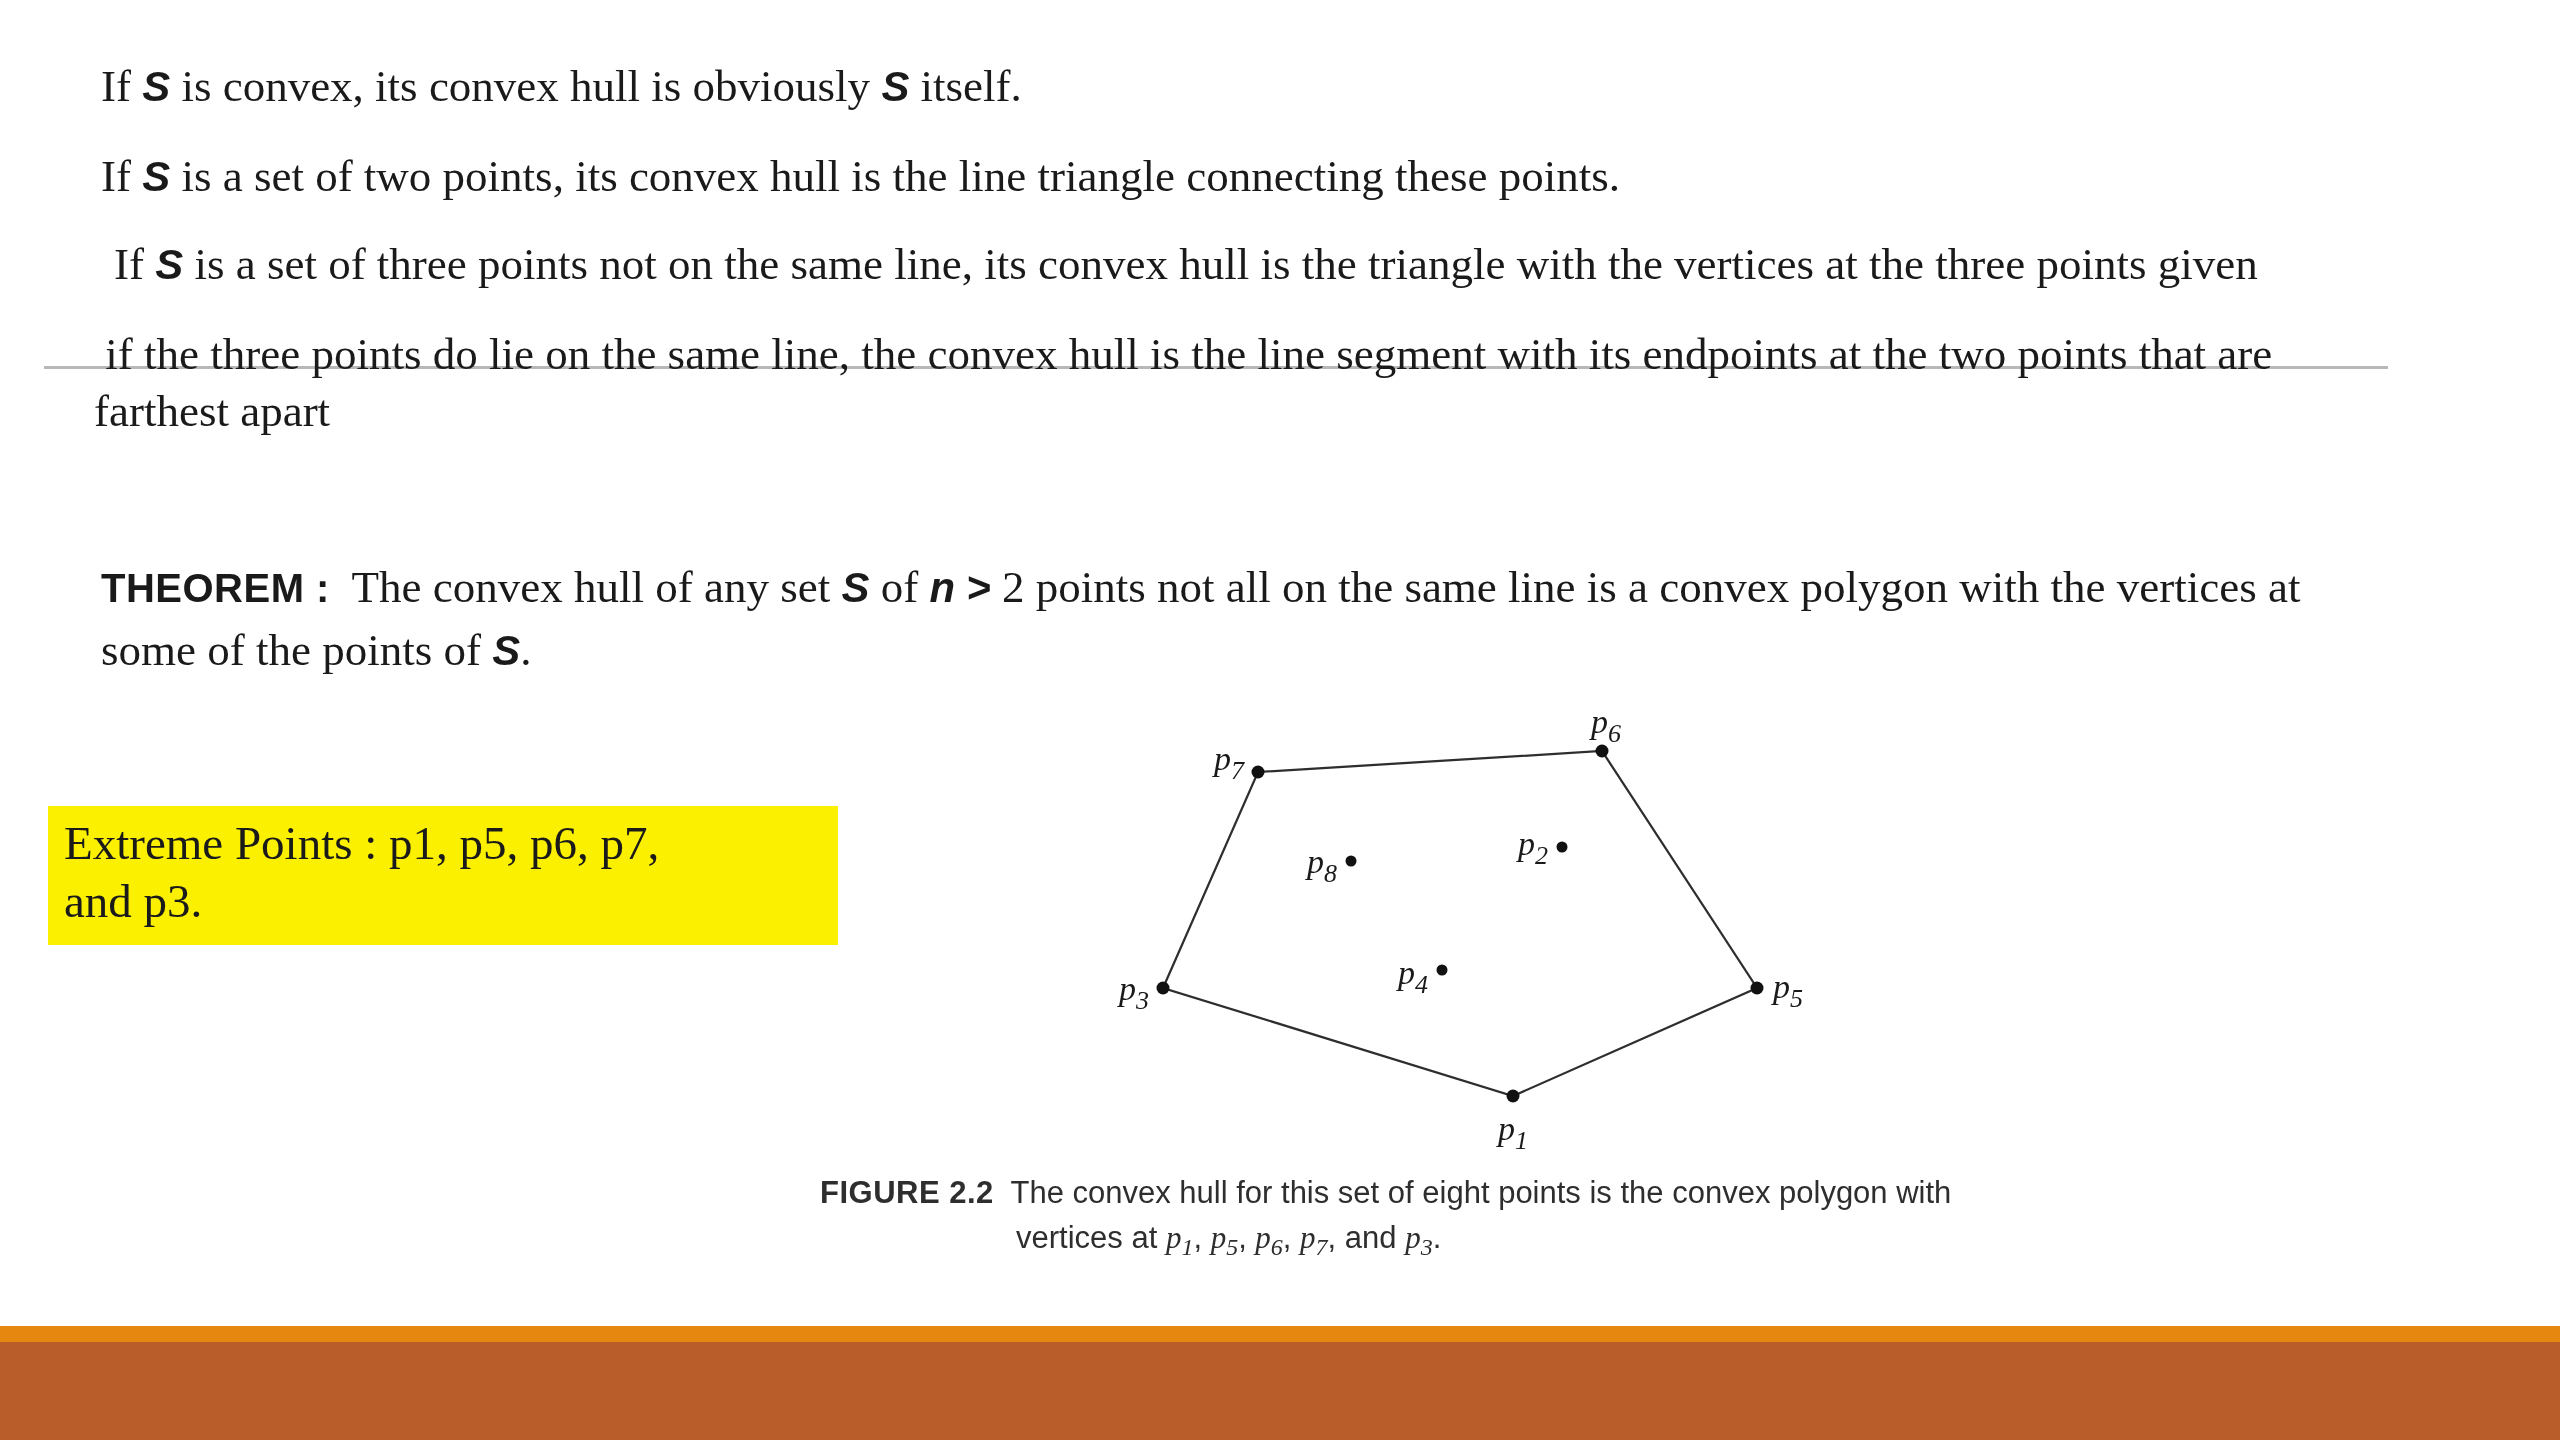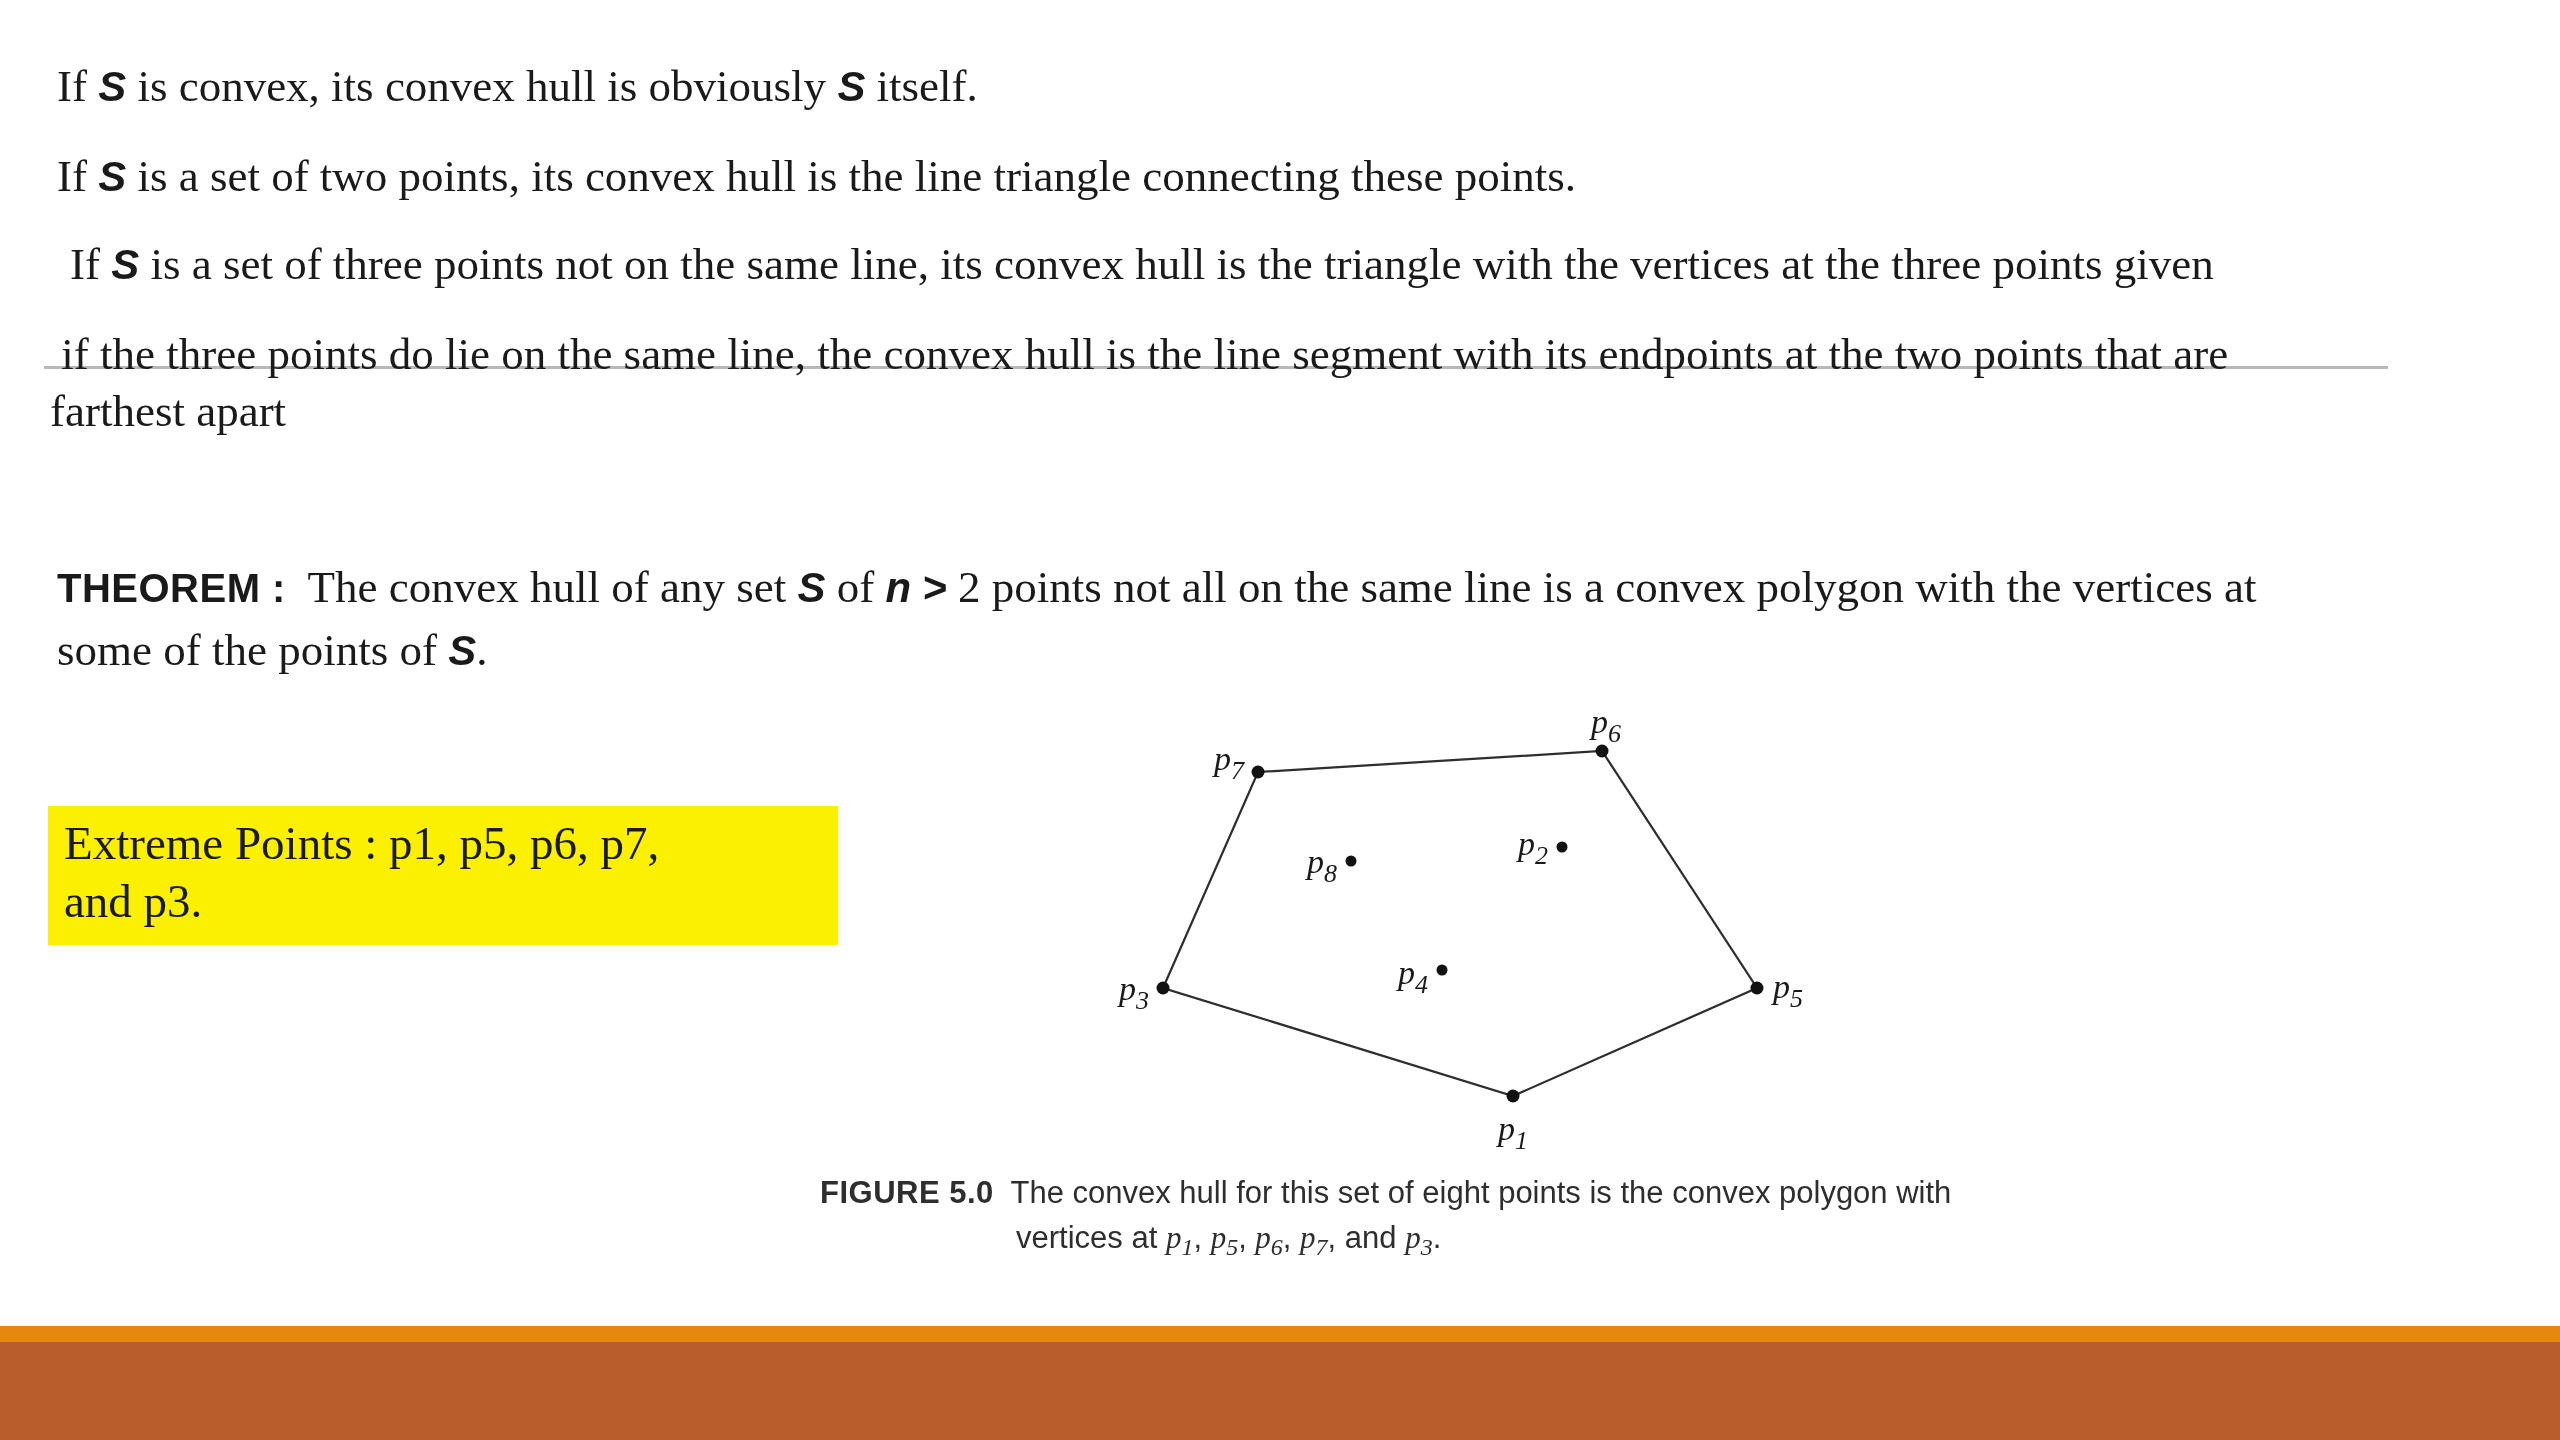--- a/index.html
+++ b/index.html
@@ -2,21 +2,21 @@
 <html><head>
 <meta charset="utf-8">
 <style>
   html,body{margin:0;padding:0;background:#ffffff;}
   .slide{
     position:relative;width:2560px;height:1440px;overflow:hidden;
     background:#ffffff;color:#1a1a1a;
     font-family:"Liberation Serif","DejaVu Serif",serif;
   }
   
-  .tblock{position:absolute;font-size:45px;line-height:57px;}
+  .tblock{position:absolute;font-size:45px;line-height:57px;margin-left:44px;}
   .tblock .line{white-space:pre;}
   .seg-var{
     font-family:"Liberation Sans","DejaVu Sans",sans-serif;
     font-weight:bold;font-style:italic;font-size:0.93em;
   }
   .seg-heading{
     font-family:"Liberation Sans","DejaVu Sans",sans-serif;
     font-weight:bold;font-size:40px;letter-spacing:0.5px;
   }
   #block-theorem{line-height:62px;}
@@ -107,20 +107,20 @@
       <text x="49" y="290" text-anchor="end" class="point-label"><tspan>p</tspan><tspan dy="9" class="sub">3</tspan></text>
       <circle cx="251" cy="151" r="5.5" class="point-dot"></circle>
       <text x="237" y="163" text-anchor="end" class="point-label"><tspan>p</tspan><tspan dy="9" class="sub">8</tspan></text>
       <circle cx="462" cy="137" r="5.5" class="point-dot"></circle>
       <text x="448" y="145" text-anchor="end" class="point-label"><tspan>p</tspan><tspan dy="9" class="sub">2</tspan></text>
       <circle cx="342" cy="260" r="5.5" class="point-dot"></circle>
       <text x="328" y="274" text-anchor="end" class="point-label"><tspan>p</tspan><tspan dy="9" class="sub">4</tspan></text>
     </svg>
 
   <div class="caption">
-      <div class="line"><span class="seg-cap-bold">FIGURE 5.0</span><span class="seg-cap">  The convex hull for this set of eight points is the convex polygon with</span></div>
+      <div class="line"><span class="seg-cap-bold">FIGURE 2.2</span><span class="seg-cap">  The convex hull for this set of eight points is the convex polygon with</span></div>
       <div class="line"><span class="seg-cap">vertices at </span><span class="seg-pvar">p<sub>1</sub></span><span class="seg-cap">, </span><span class="seg-pvar">p<sub>5</sub></span><span class="seg-cap">, </span><span class="seg-pvar">p<sub>6</sub></span><span class="seg-cap">, </span><span class="seg-pvar">p<sub>7</sub></span><span class="seg-cap">, and </span><span class="seg-pvar">p<sub>3</sub></span><span class="seg-cap">.</span></div>
     </div>
 
   <div class="footer-stripe"></div>
   <div class="footer-bar"></div>
 
 </div>
 
 </body></html>

